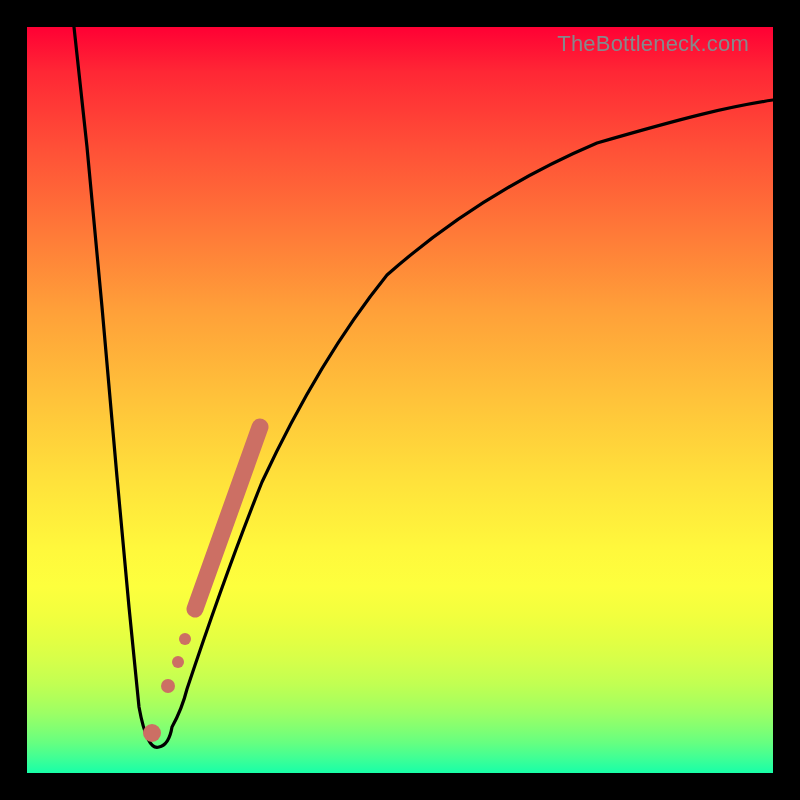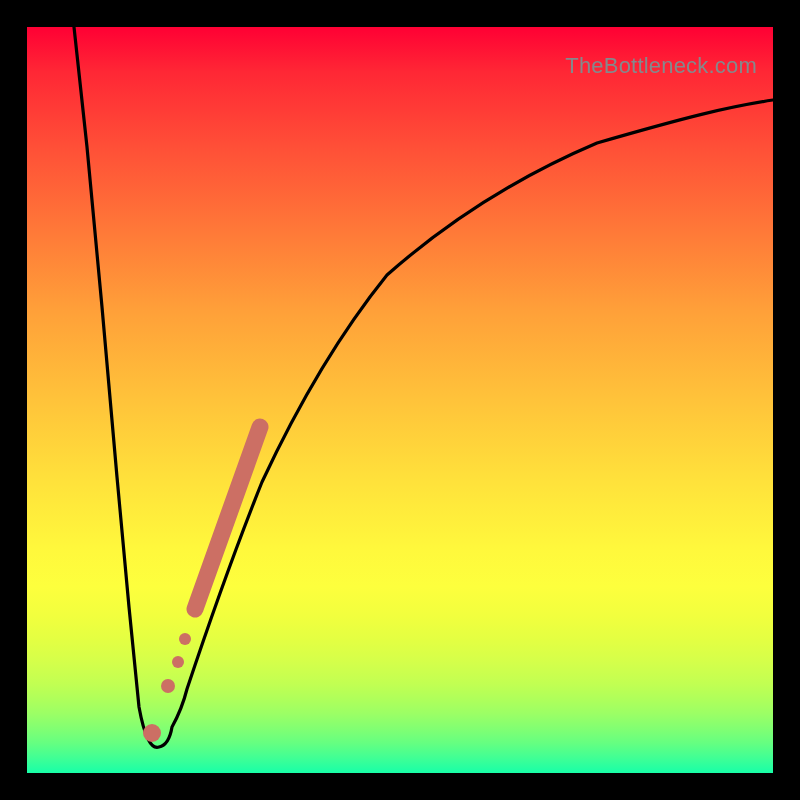--- a/index.html
+++ b/index.html
@@ -52,26 +52,25 @@
       #9cff65 92%,
       #82ff72 94%,
       #65ff81 96%,
       #40ff95 98%,
       #18ffa8 100%
     );
   }
   .watermark {
     position: absolute;
     top: 4px;
-    right: 16px;
+    right: 24px;
     font-size: 22px;
     font-weight: 500;
     color: #85898c;
     letter-spacing: 0.2px;
-    margin-top: 22px;
   }
   svg.overlay {
     position: absolute;
     left: 0;
     top: 0;
     width: 100%;
     height: 100%;
   }
   .curve {
     fill: none;

